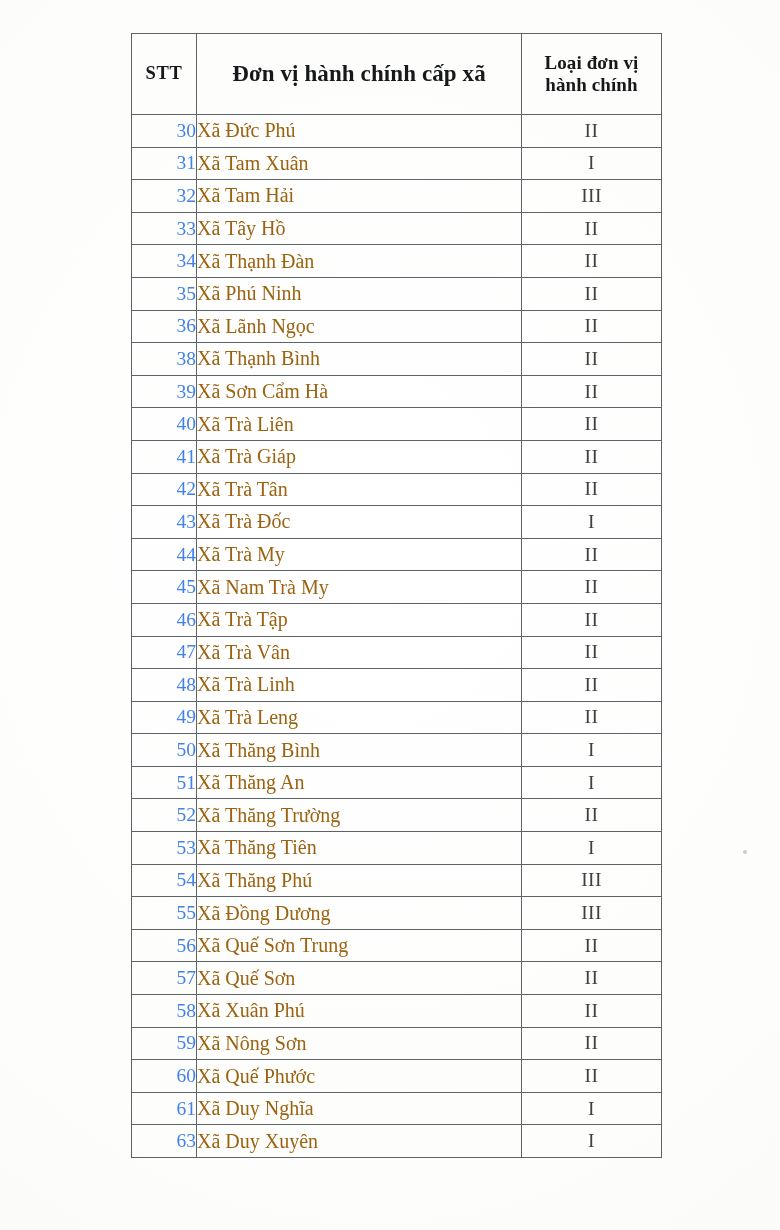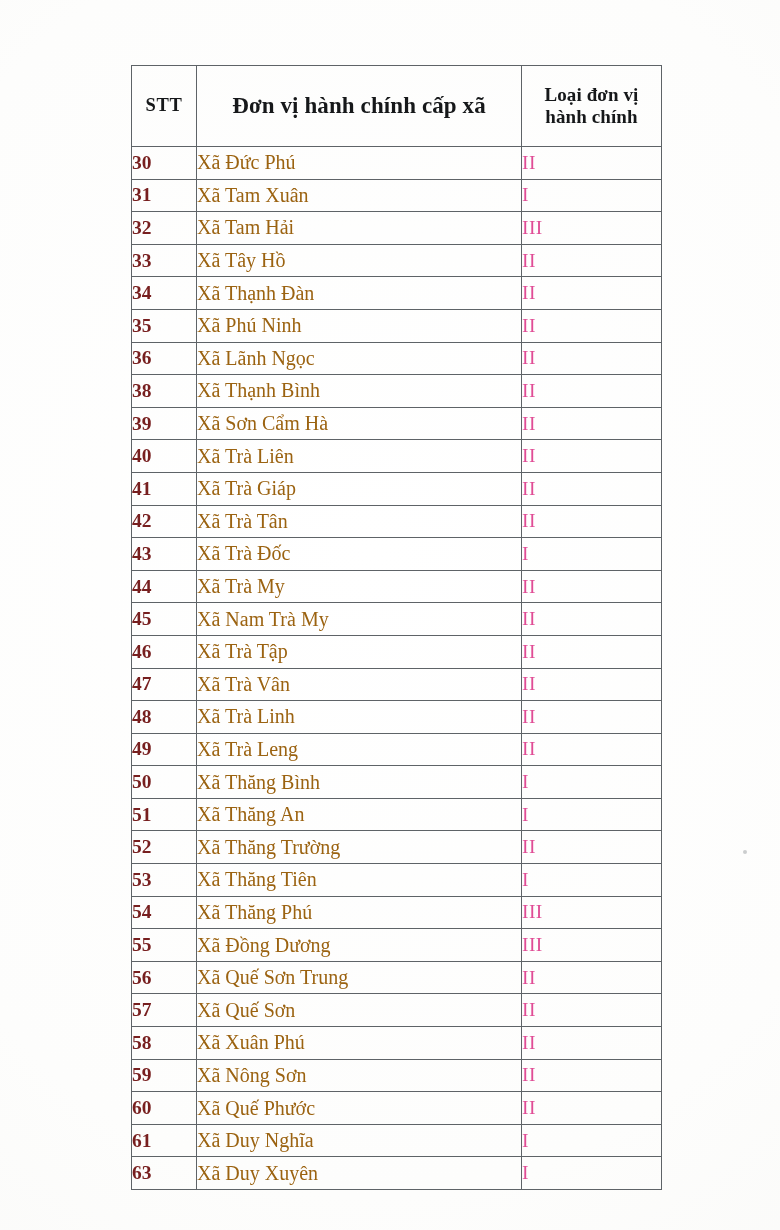--- a/index.html
+++ b/index.html
@@ -41,21 +41,20 @@
     position: absolute;
     left: 131px;
     top: 33px;
     width: 530px;
   }
 
   table.doc-table {
     border-collapse: collapse;
     width: 530px;
     table-layout: fixed;
-    margin-top: 32px;
   }
 
   table.doc-table th,
   table.doc-table td {
     border: 1px solid #5d6367;
     padding: 0;
     vertical-align: middle;
     background: transparent;
   }
 
@@ -71,35 +70,35 @@
     text-align: center;
     letter-spacing: .1px;
   }
   thead th.th-stt   { font-size: 18.5px; letter-spacing: .6px; }
   thead th.th-name  { font-size: 23px; }
   thead th.th-type  { font-size: 19px; padding: 0 8px; }
 
   tbody tr { height: 32.6px; }
 
   td.cell-stt {
-    text-align: left;
+    text-align: right;
     font-size: 19.5px;
-    color: #7f1d1d;
-    font-weight: bold;
+    color: #3b82f6;
   }
   td.cell-name {
     text-align: left;
     padding-left: 10px;
     font-size: 20px;
     color: #a16207;
     white-space: nowrap;
   }
   td.cell-type {
+    text-align: center;
     font-size: 19.5px;
-    color: #ec4899;
+    color: #404040;
     letter-spacing: .4px;
   }
 
   
   .doc-table-wrap {
     filter: saturate(.9);
   }
 </style>
 </head>
 <body>

